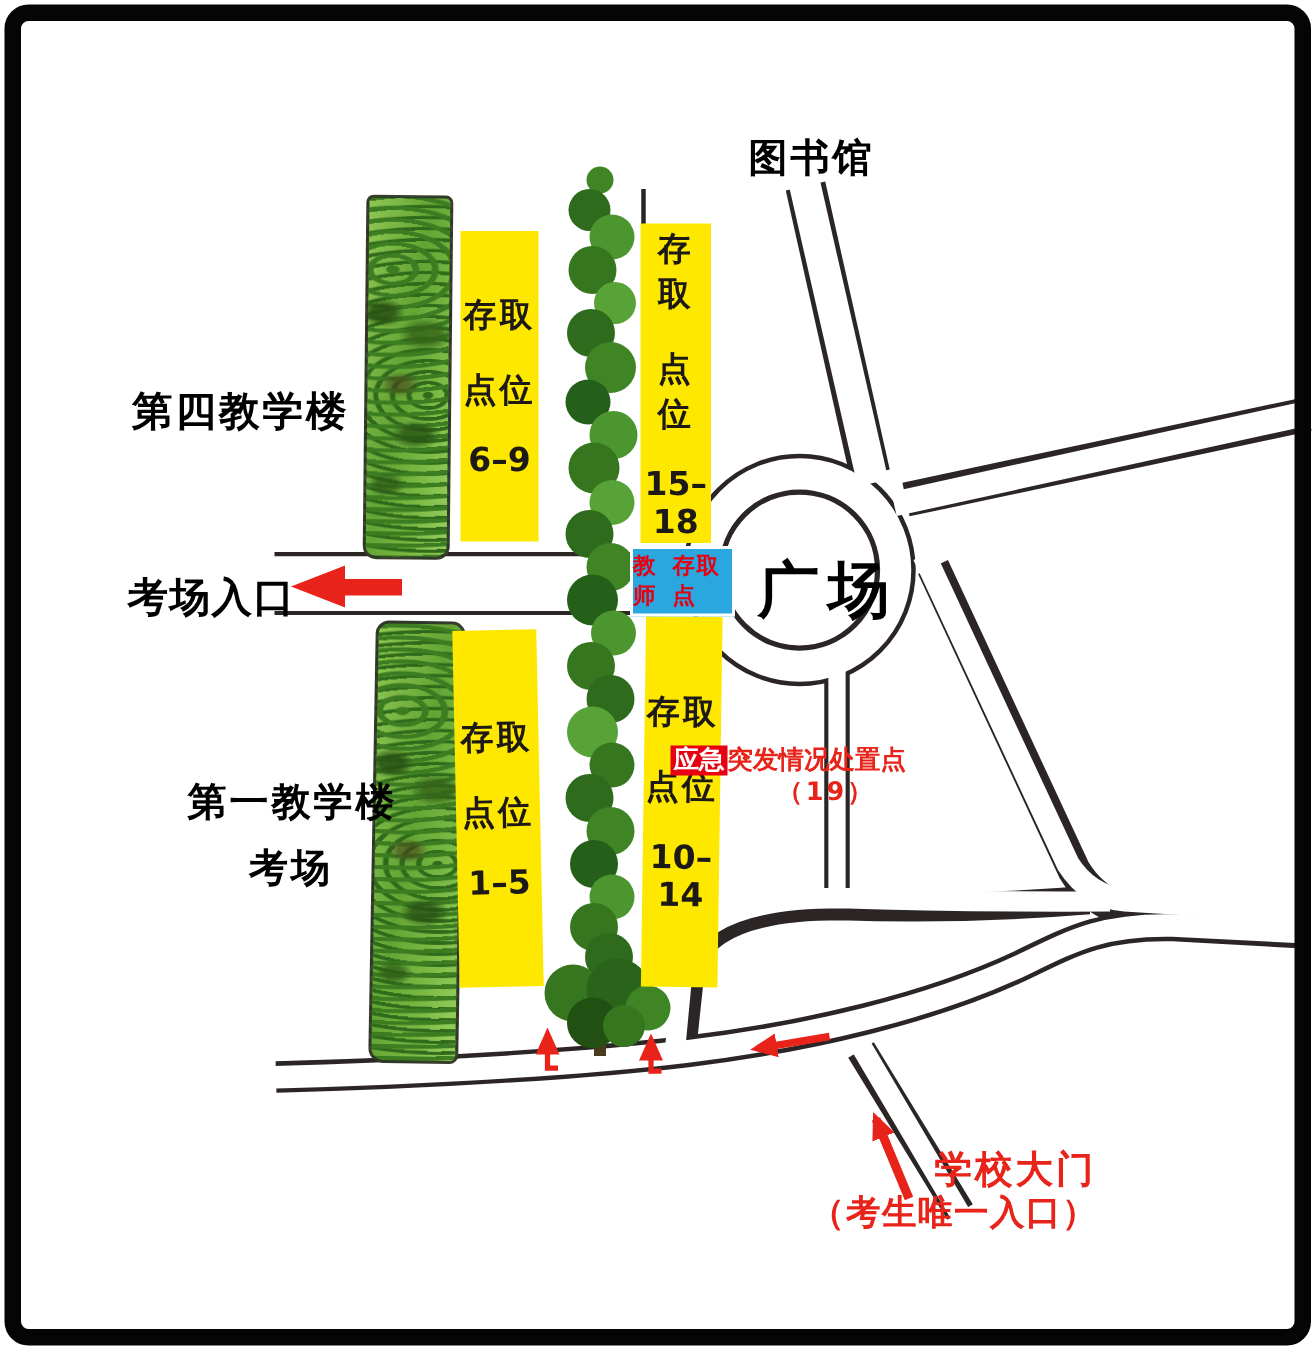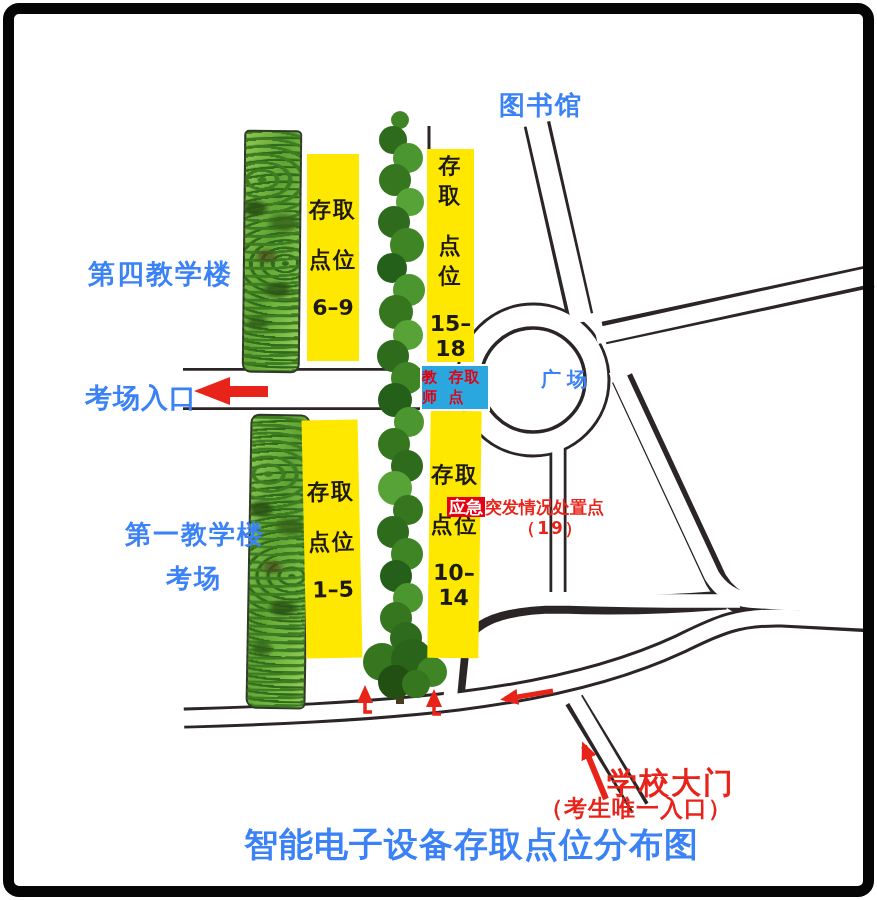--- a/index.html
+++ b/index.html
@@ -6,21 +6,21 @@
   #stage{
     position:relative;width:877px;height:900px;overflow:hidden;
     background:#ffffff;
     font-family:"DejaVu Sans","Liberation Sans",sans-serif;
   }
   #frame{
     position:absolute;inset:3px;border:11px solid #050505;border-radius:16px;
     pointer-events:none;z-index:60;
   }
   
-  .lbl{position:absolute;color:#3b82f6;font-weight:bold;white-space:nowrap;z-index:30;}
+  .lbl{position:absolute;color:#000000;font-weight:bold;white-space:nowrap;z-index:30;}
   .lbl.red{color:#e8241a;}
   
   .veg{
     position:absolute;z-index:10;
     border:2px solid rgba(45,45,40,.85);
     background:
       radial-gradient(22px 14px at 18% 32%, rgba(40,80,18,.85) 35%, rgba(0,0,0,0) 70%),
       radial-gradient(26px 16px at 72% 38%, rgba(52,98,24,.8) 35%, rgba(0,0,0,0) 70%),
       radial-gradient(20px 12px at 40% 52%, rgba(70,60,25,.55) 30%, rgba(0,0,0,0) 70%),
       radial-gradient(24px 14px at 60% 66%, rgba(40,82,20,.8) 35%, rgba(0,0,0,0) 70%),
@@ -163,28 +163,27 @@
     <span>教师</span>
     <span>存取点</span>
   </div>
 
   <div id="emergency">
     <span class="hl">应急</span><span>突发情况处置点</span>
     <span class="num">（19）</span>
   </div>
 
   <div class="lbl" style="left:499px;top:88px;font-size:26px;letter-spacing:2px;">图书馆</div>
-  <div class="lbl" style="left:505px;top:366px;font-size:20px;letter-spacing:6px;z-index:16;margin-left:36px;">广场</div>
+  <div class="lbl" style="left:505px;top:366px;font-size:41px;letter-spacing:6px;z-index:16;">广场</div>
   <div class="lbl" style="left:88px;top:256px;font-size:27px;letter-spacing:2px;">第四教学楼</div>
   <div class="lbl" style="left:85px;top:380px;font-size:27px;letter-spacing:1px;">考场入口</div>
   <div class="lbl" style="left:125px;top:517px;font-size:26px;letter-spacing:2px;">第一教学楼</div>
   <div class="lbl" style="left:166px;top:561px;font-size:26px;letter-spacing:2px;">考场</div>
-  <div class="lbl red" style="left:607px;top:763px;font-size:30px;letter-spacing:2px;">学校大门</div>
+  <div class="lbl red" style="left:623px;top:763px;font-size:25px;letter-spacing:2px;">学校大门</div>
   <div class="lbl red" style="left:540px;top:793px;font-size:23px;letter-spacing:1px;">（考生唯一入口）</div>
-  <div class="lbl" style="left:244px;top:822px;font-size:34px;letter-spacing:1px;">智能电子设备存取点位分布图</div>
 
   <svg id="arrows-svg" width="877" height="900">
     <polygon points="194,391 230,377 230,386 268,386 268,397 230,397 230,405" fill="#e8241a"></polygon>
     <path d="M372,712 L365,712 L365,690" stroke="#e8241a" stroke-width="3.5" fill="none" marker-end="url(#ah)"></path>
     <path d="M441,714 L434,714 L434,694" stroke="#e8241a" stroke-width="3.5" fill="none" marker-end="url(#ah)"></path>
     <path d="M553,691 L505,699" stroke="#e8241a" stroke-width="5" fill="none" marker-end="url(#ah)"></path>
     <path d="M606,799 L584,746" stroke="#e8241a" stroke-width="6" fill="none" marker-end="url(#ah)"></path>
   </svg>
 
   <div id="frame"></div>

